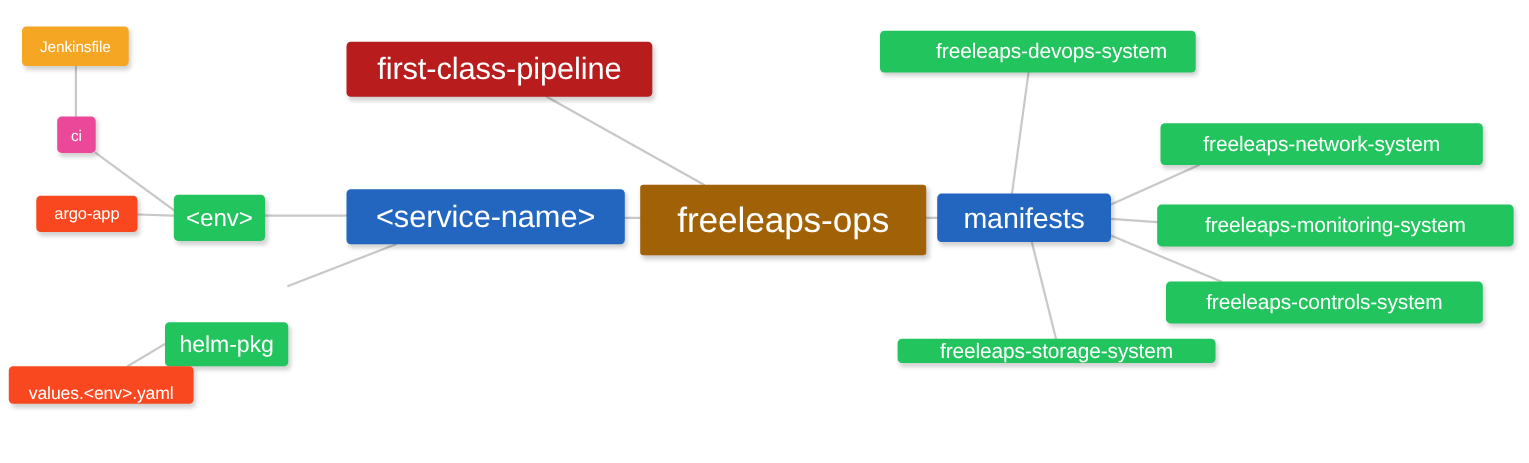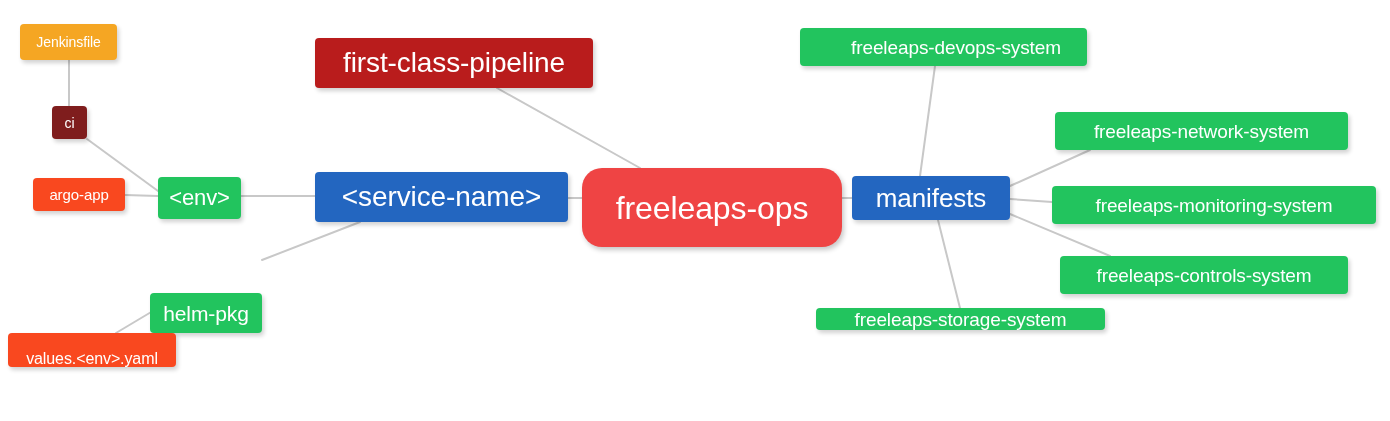--- a/index.html
+++ b/index.html
@@ -67,42 +67,42 @@
       <line x1="920" y1="176" x2="935" y2="66" stroke="#c8c8c8" stroke-width="2" stroke-linecap="round"></line>
       <line x1="1010" y1="186" x2="1090" y2="150" stroke="#c8c8c8" stroke-width="2" stroke-linecap="round"></line>
       <line x1="1010" y1="199" x2="1052" y2="202" stroke="#c8c8c8" stroke-width="2" stroke-linecap="round"></line>
       <line x1="1010" y1="214" x2="1110" y2="256" stroke="#c8c8c8" stroke-width="2" stroke-linecap="round"></line>
       <line x1="938" y1="220" x2="960" y2="308" stroke="#c8c8c8" stroke-width="2" stroke-linecap="round"></line>
     </svg>
   <div id="node-layer">
       <div class="node" style="left: 20px; top: 24px; width: 97px; height: 36px; background: rgb(245, 166, 35); font-size: 14px;">
         <span class="node-label">Jenkinsfile</span>
       </div>
-      <div class="node" style="left: 52px; top: 106px; width: 35px; height: 33px; background: #7f1d1d; font-size: 14px;">
+      <div class="node" style="left: 52px; top: 106px; width: 35px; height: 33px; background: #ec4899; font-size: 14px;">
         <span class="node-label">ci</span>
       </div>
       <div class="node" style="left: 33px; top: 178px; width: 92px; height: 33px; background: rgb(249, 72, 31); font-size: 15px;">
         <span class="node-label">argo-app</span>
       </div>
       <div class="node" style="left: 158px; top: 177px; width: 83px; height: 42px; background: rgb(34, 196, 94); font-size: 22px;">
         <span class="node-label">&lt;env&gt;</span>
       </div>
       <div class="node" style="left: 150px; top: 256px; width: 112px; height: 40px; background: rgb(34, 196, 94); font-size: 21px; margin-top: 37px;">
         <span class="node-label">helm-pkg</span>
       </div>
       <div class="node" style="left: 8px; top: 333px; width: 168px; height: 34px; background: rgb(249, 72, 31); font-size: 16px; align-items: flex-end;">
         <span class="node-label">values.&lt;env&gt;.yaml</span>
       </div>
       <div class="node" style="left: 315px; top: 38px; width: 278px; height: 50px; background: #b91c1c; font-size: 28px;">
         <span class="node-label">first-class-pipeline</span>
       </div>
       <div class="node" style="left: 315px; top: 172px; width: 253px; height: 50px; background: rgb(35, 102, 192); font-size: 28px;">
         <span class="node-label">&lt;service-name&gt;</span>
       </div>
-      <div class="node root" style="left: 582px; top: 168px; width: 260px; height: 79px; background: #ef4444; font-size: 32px; border-radius: 20px;">
+      <div class="node root" style="left: 582px; top: 168px; width: 260px; height: 64px; background: #a16207; font-size: 32px;">
         <span class="node-label">freeleaps-ops</span>
       </div>
       <div class="node" style="left: 852px; top: 176px; width: 158px; height: 44px; background: rgb(35, 102, 192); font-size: 26px; text-align: right;">
         <span class="node-label">manifests</span>
       </div>
       <div class="node" style="left: 800px; top: 28px; width: 287px; height: 38px; background: rgb(34, 196, 94); font-size: 19px; padding-left: 25px;">
         <span class="node-label">freeleaps-devops-system</span>
       </div>
       <div class="node" style="left: 1055px; top: 112px; width: 293px; height: 38px; background: rgb(34, 196, 94); font-size: 19px;">
         <span class="node-label">freeleaps-network-system</span>

